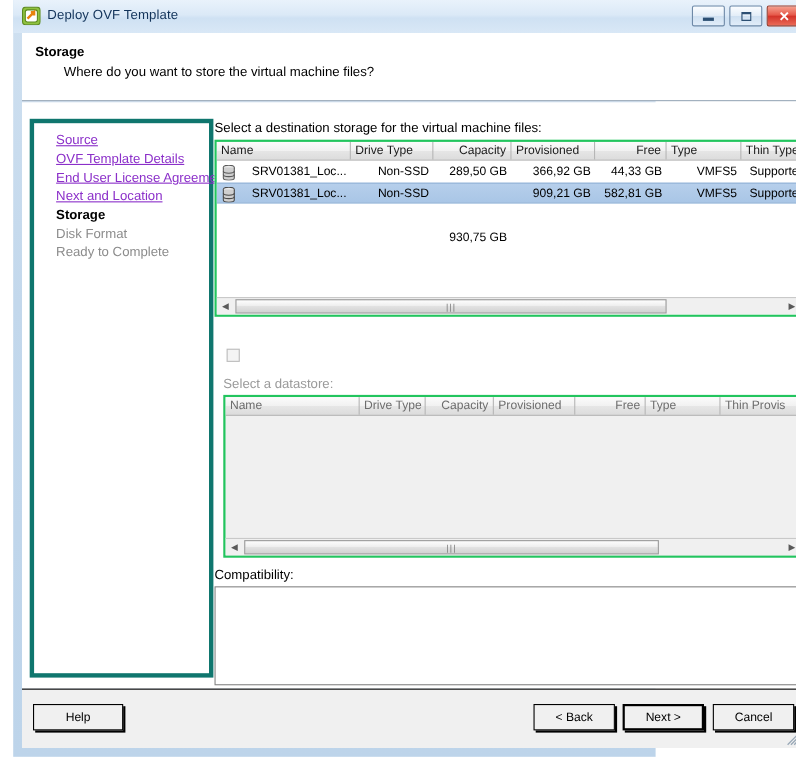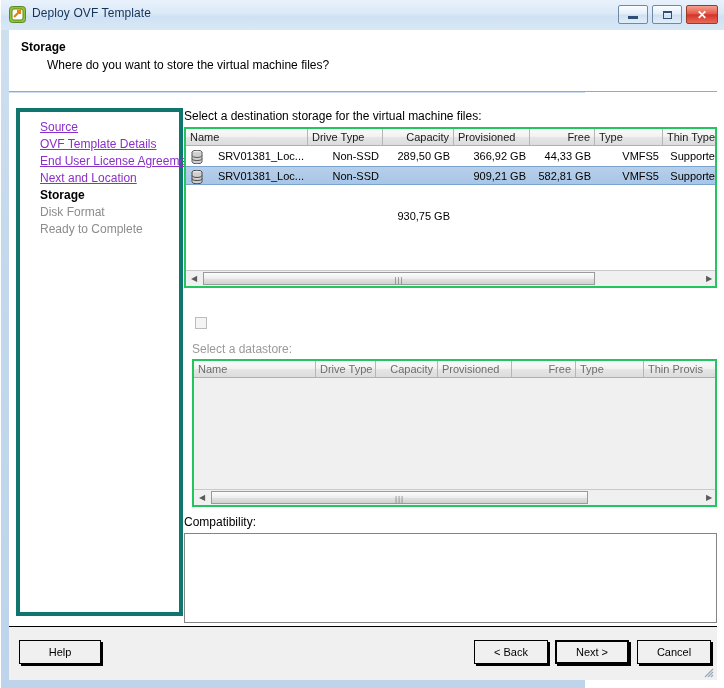--- a/index.html
+++ b/index.html
@@ -9,21 +9,21 @@
     height: 688px;
     overflow: hidden;
     font-family: "Liberation Sans", sans-serif;
     font-size: 11px;
     background: #ffffff;
   }
 
   
   #window {
     position: absolute;
-    left: 1px; top: 0;
+    left: 12px; top: 0;
     width: 584px; height: 688px;
     background: linear-gradient(to bottom, #cfe0f0 0%, #c3d8ec 40%, #bdd4ea 100%);
     box-sizing: border-box;
   }
   #titlebar {
     position: absolute;
     left: 0; top: 0;
     width: 724px; height: 30px;
     background: linear-gradient(to bottom, #e9f2fb 0%, #dbe9f7 45%, #cfe1f3 55%, #d9e8f6 100%);
   }

